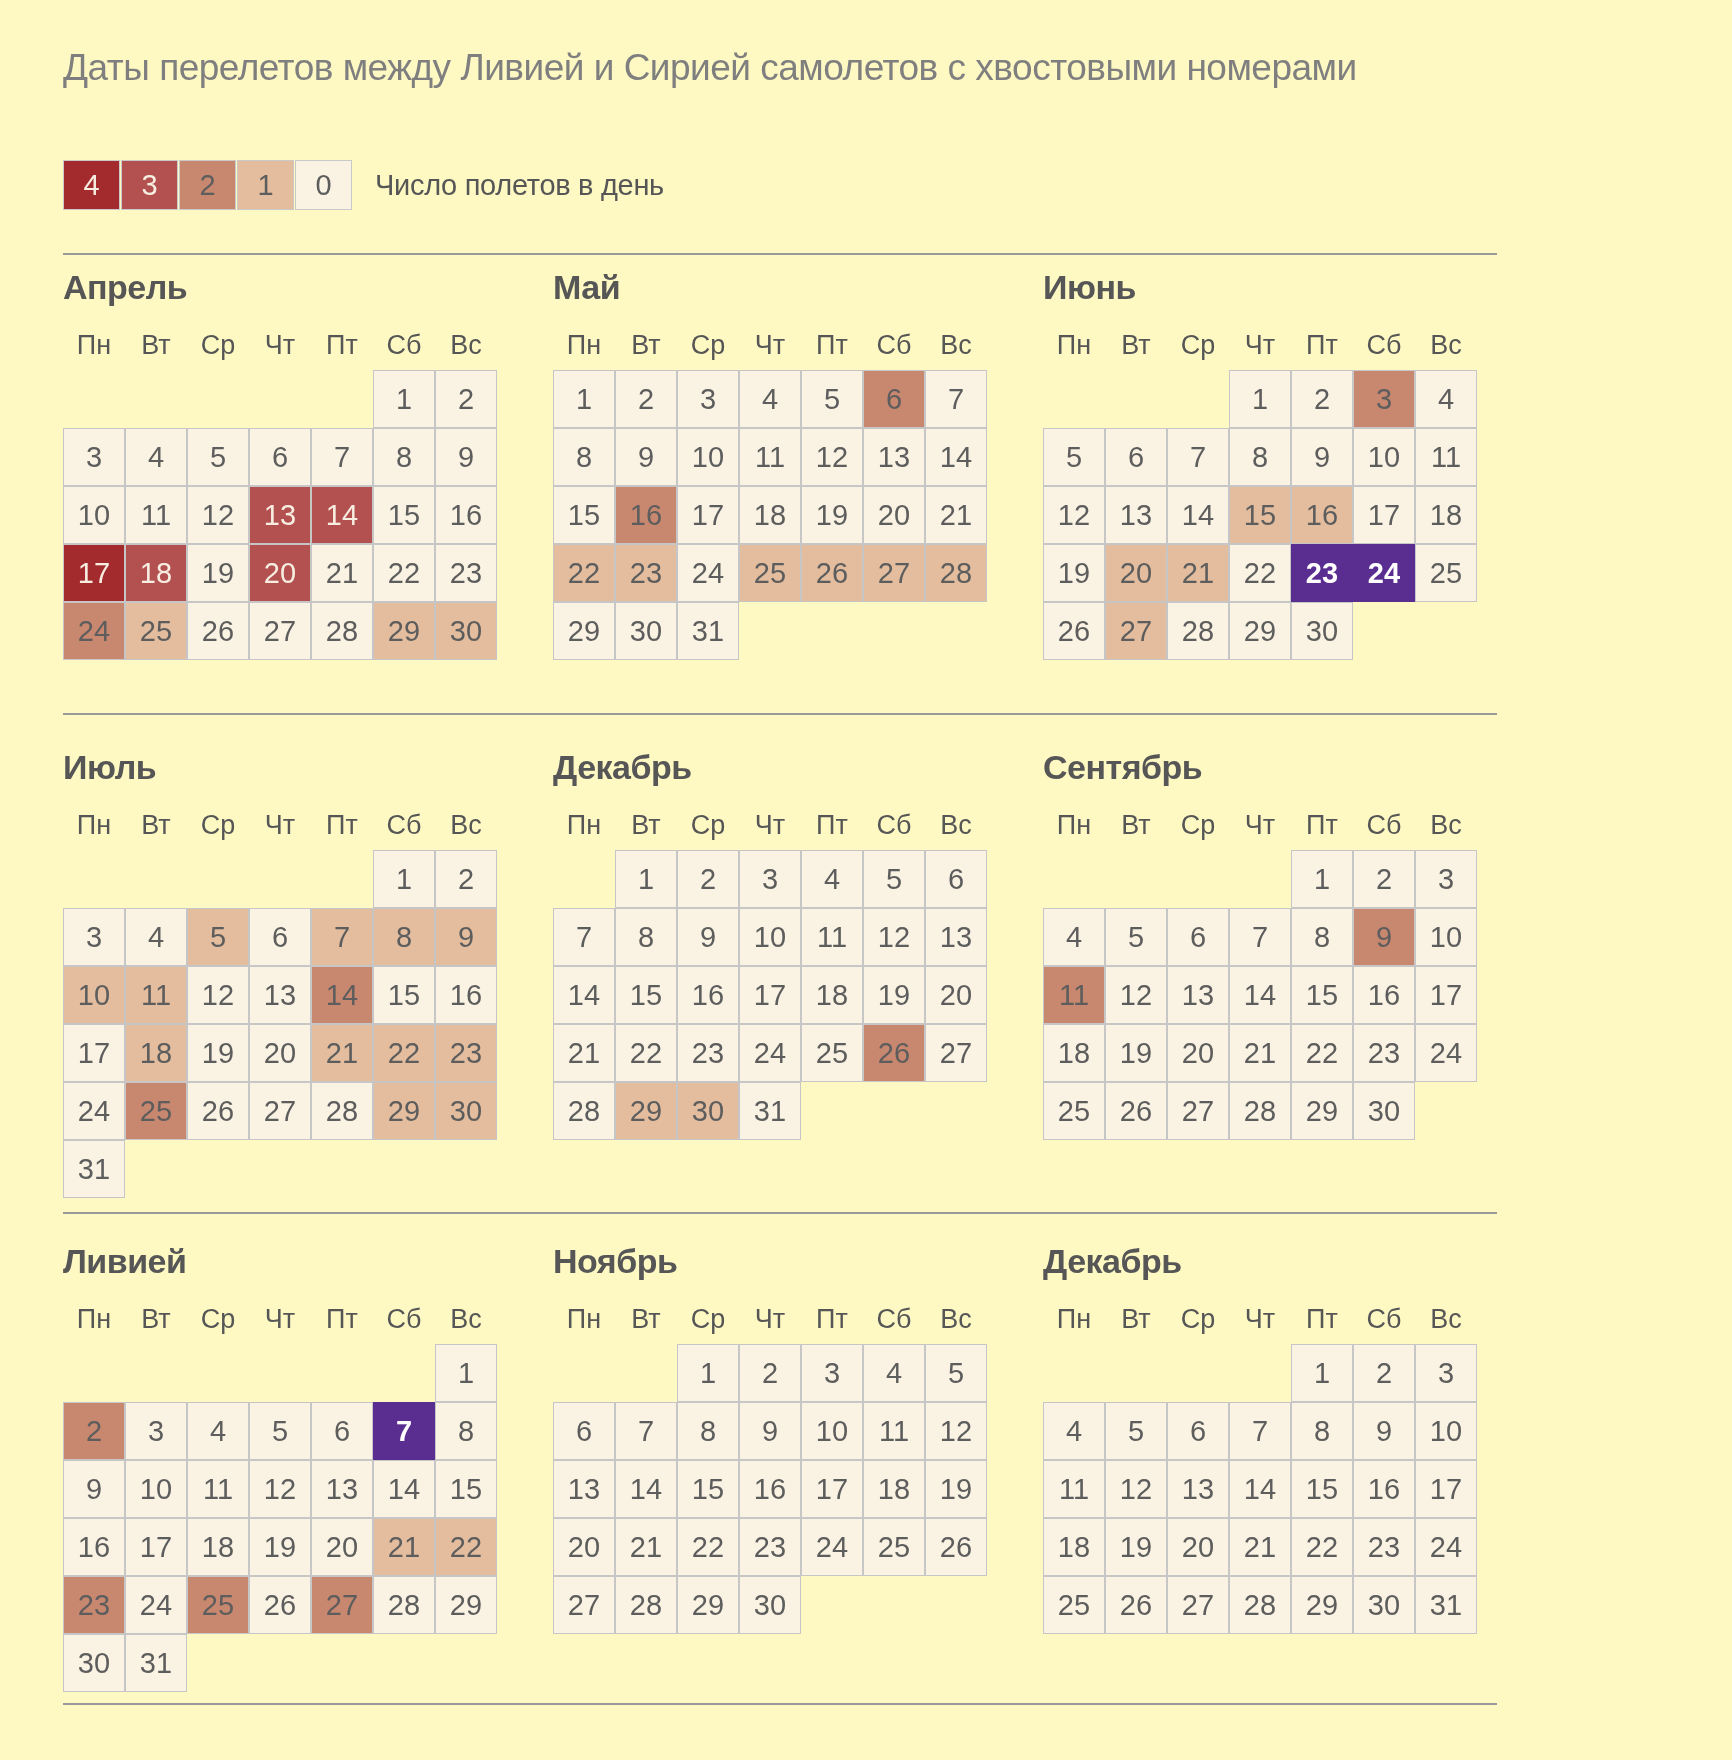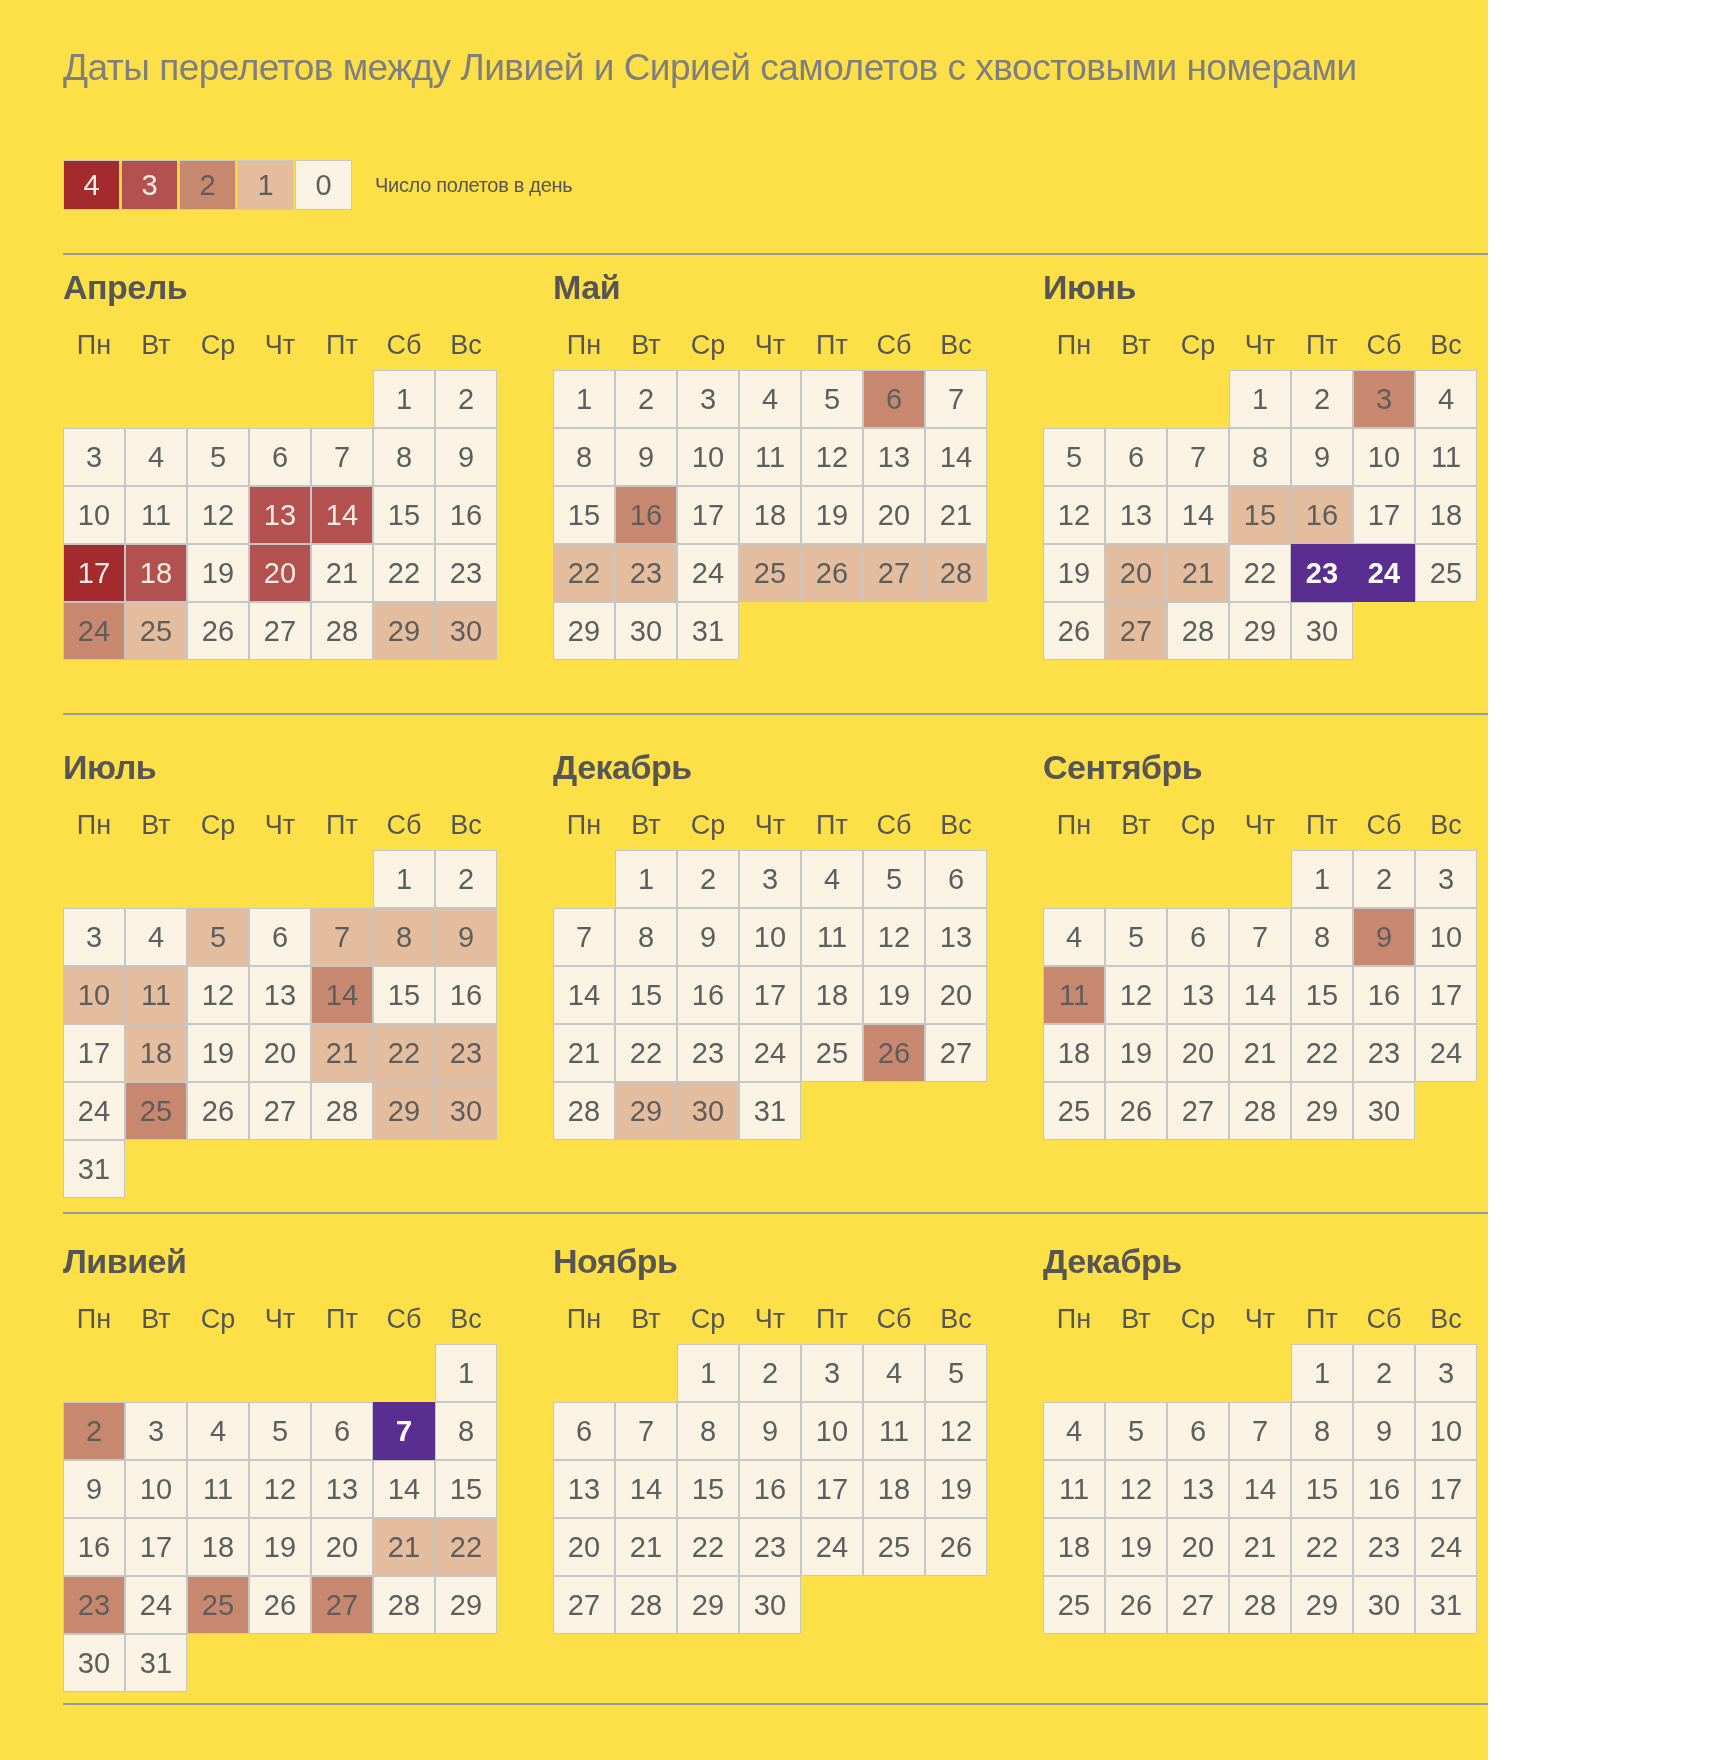--- a/index.html
+++ b/index.html
@@ -1,28 +1,28 @@
 <!DOCTYPE html>
 <html><head>
 <meta charset="utf-8">
 <style>
   html,body{margin:0;padding:0;background:#ffffff;}
-  #page{position:relative;width:1488px;height:1760px;background:#fde047;overflow:hidden;
+  #page{position:relative;width:1732px;height:1760px;background:#fef9c3;overflow:hidden;
         font-family:"Liberation Sans",sans-serif;}
   .page-title{position:absolute;left:63px;top:42px;width:1560px;font-size:37px;line-height:1.42;
               color:#7f7f7f;letter-spacing:-0.5px;}
   .divider{position:absolute;left:63px;width:1434px;height:2px;background:#9a9a9a;}
   .legend{position:absolute;left:63px;top:160px;width:1640px;height:52px;}
   .legend-scale{position:absolute;left:0;top:0;display:flex;align-items:center;}
   .legend-boxes{display:flex;}
   .legend-box{width:57px;height:50px;box-sizing:border-box;border:1px solid #c9c9c9;margin-right:1px;
               display:flex;align-items:center;justify-content:center;font-size:29px;}
   .legend-event{position:absolute;left:742px;top:0;display:flex;align-items:center;}
   .legend-event-box{width:52px;height:50px;flex:0 0 auto;}
-  .legend-caption{font-size:20px;color:#565656;margin-left:22px;letter-spacing:-0.3px;white-space:nowrap;}
+  .legend-caption{font-size:29px;color:#565656;margin-left:22px;letter-spacing:-0.3px;white-space:nowrap;}
   .month{position:absolute;width:434px;}
   .month-title{position:absolute;left:0;top:0;font-size:34px;color:#565656;letter-spacing:-0.5px;font-weight:bold;
                font-family:"Liberation Sans",sans-serif;}
   .weekdays{position:absolute;left:0;top:62px;display:flex;}
   .weekday{width:62px;text-align:center;font-size:27px;color:#565656;}
   .month-grid{position:absolute;left:0;top:102px;display:grid;grid-template-columns:repeat(7,62px);grid-auto-rows:58px;}
   .day{box-sizing:border-box;border:1px solid #c6c6c6;display:flex;align-items:center;justify-content:center;
        font-size:29px;}
 </style>
 </head>

